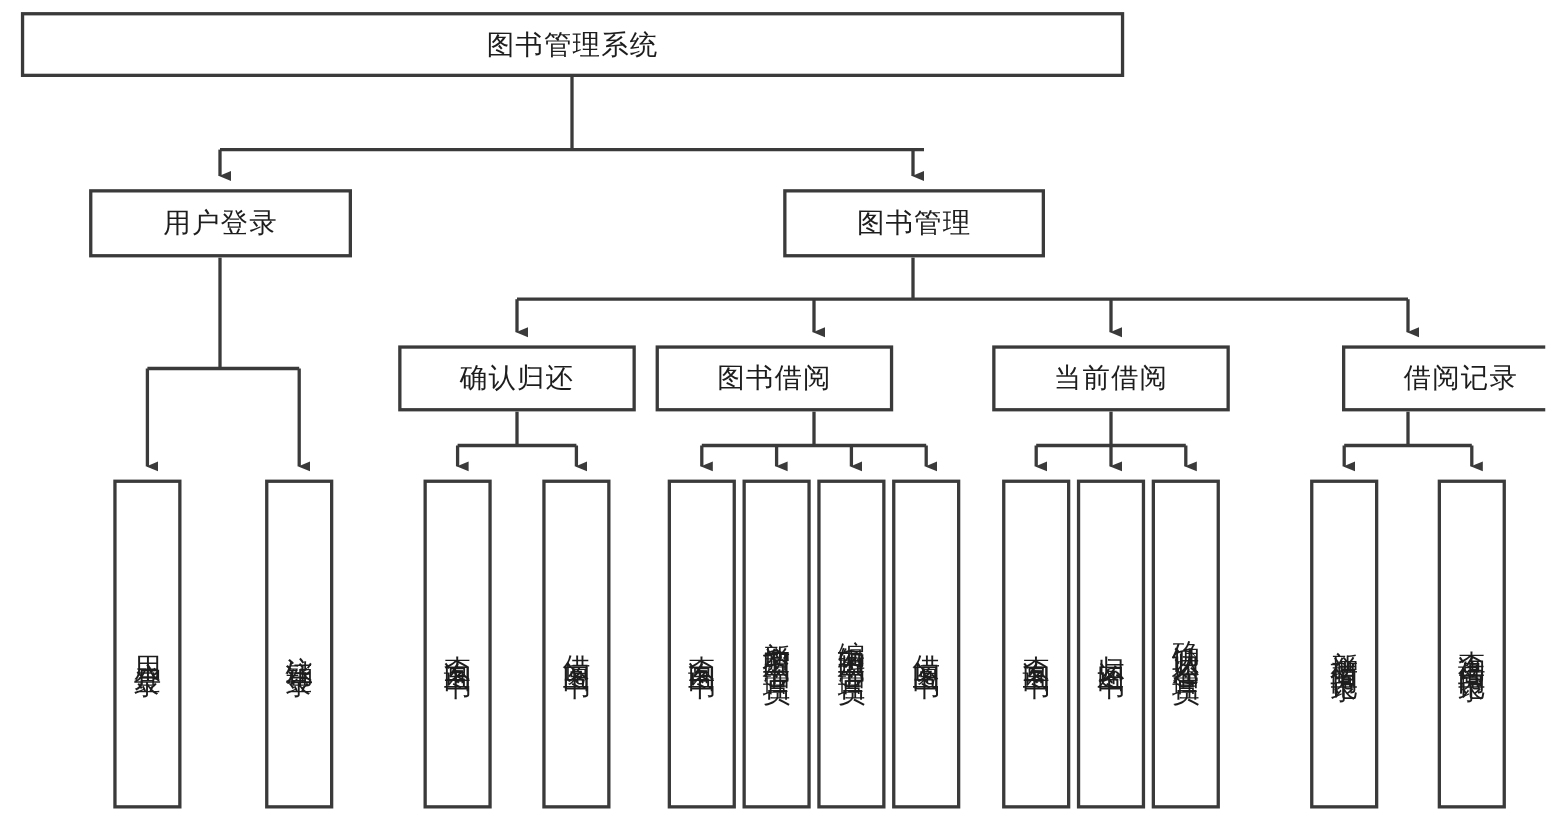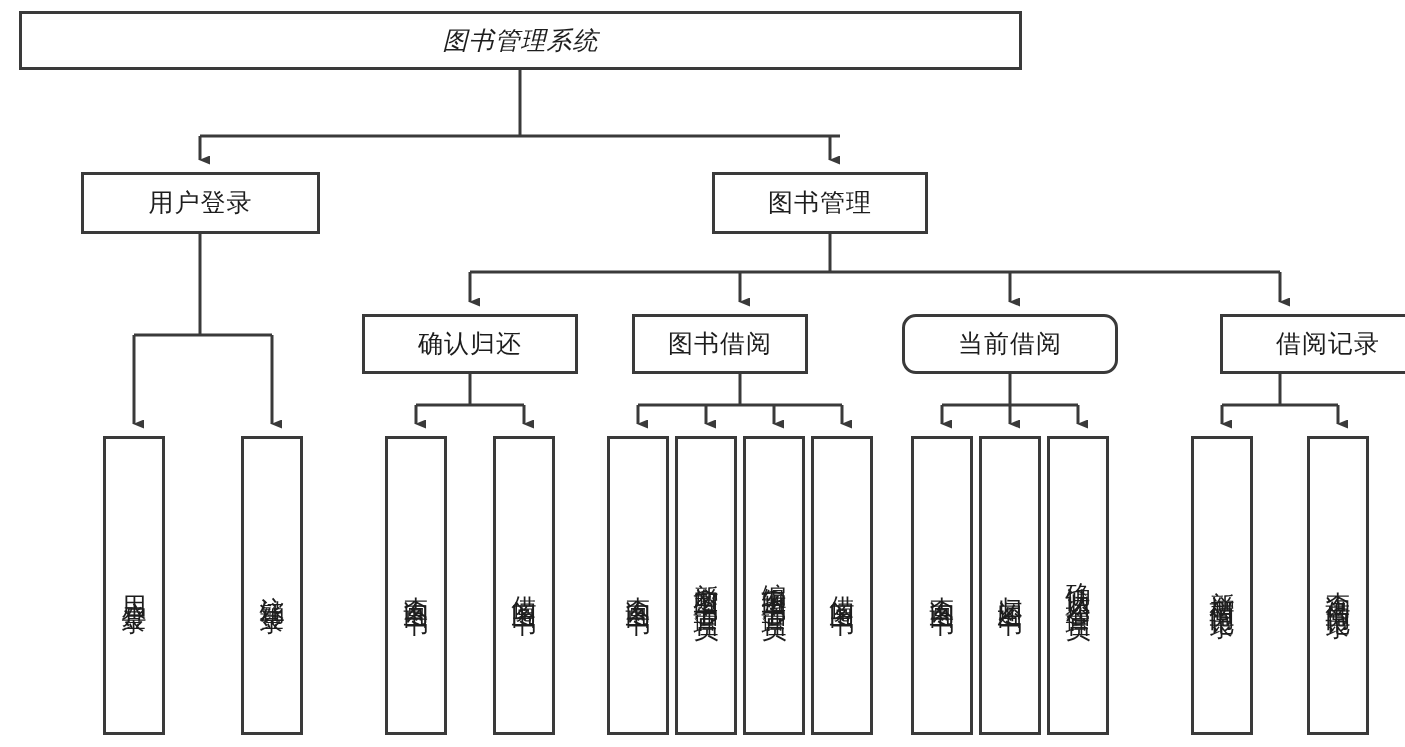--- a/index.html
+++ b/index.html
@@ -115,38 +115,38 @@
       <path d="M1010,405 L1010,424" marker-end="url(#arrow)"></path>
       <path d="M1078,405 L1078,424" marker-end="url(#arrow)"></path>
 
       <path d="M1280,374 L1280,405"></path>
       <path d="M1222,405 L1338,405"></path>
       <path d="M1222,405 L1222,424" marker-end="url(#arrow)"></path>
       <path d="M1338,405 L1338,424" marker-end="url(#arrow)"></path>
     </g>
   </svg>
 
-  <div class="node h" style="left:19px; top:11px; width:1003px; height:59px;font-style:italic;">
+  <div class="node h" style="left:19px; top:11px; width:1003px; height:59px;">
     <span class="label">图书管理系统</span>
   </div>
 
   <div class="node h" style="left:81px; top:172px; width:239px; height:62px;">
     <span class="label">用户登录</span>
   </div>
-  <div class="node h" style="left:712px; top:172px; width:216px; height:62px;">
+  <div class="node h" style="left:712px; top:172px; width:238px; height:62px;">
     <span class="label">图书管理</span>
   </div>
 
   <div class="node h" style="left:362px; top:314px; width:216px; height:60px;">
     <span class="label">确认归还</span>
   </div>
-  <div class="node h" style="left:632px; top:314px; width:176px; height:60px;">
+  <div class="node h" style="left:596px; top:314px; width:216px; height:60px;">
     <span class="label">图书借阅</span>
   </div>
-  <div class="node h" style="left:902px; top:314px; width:216px; height:60px;border-radius:14px;">
+  <div class="node h" style="left:902px; top:314px; width:216px; height:60px;">
     <span class="label">当前借阅</span>
   </div>
   <div class="node h" style="left:1172px; top:314px; width:216px; height:60px;margin-left:48px;">
     <span class="label">借阅记录</span>
   </div>
 
   <div class="node v" style="left:103px; top:436px; width:62px; height:299px;">
     <span class="label">用户登录</span>
   </div>
   <div class="node v" style="left:241px; top:436px; width:62px; height:299px;">

